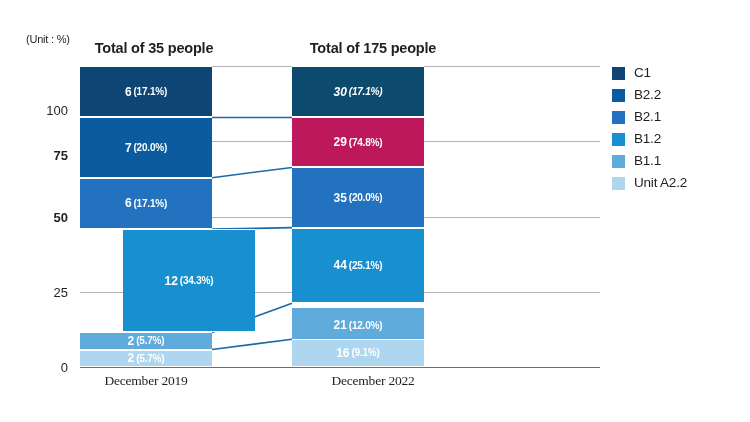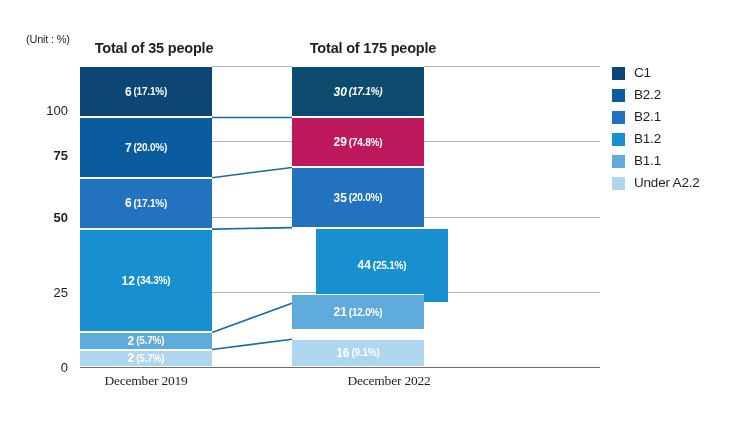--- a/index.html
+++ b/index.html
@@ -121,21 +121,21 @@
   .xlabel {
     position: absolute;
     top: 373px;
     width: 230px;
     text-align: center;
     font-size: 13.5px;
     letter-spacing: -0.2px;
     font-family: Liberation Serif, serif;
   }
   .xlabel.x-left  { left: 31px; }
-  .xlabel.x-right { left: 274px; }
+  .xlabel.x-right { left: 258px; }
 
   
   .legend {
     position: absolute;
     left: 612px;
     top: 62px;
     width: 130px;
     text-align: center;
   }
   .legend-item {
@@ -196,21 +196,21 @@
       <span class="seg-pct">(17.1%)</span>
     </div>
     <div class="seg" style="top: 51.471px; height: 60.2px; background: rgb(10, 92, 158);">
       <span class="seg-count">7</span>
       <span class="seg-pct">(20.0%)</span>
     </div>
     <div class="seg" style="top: 111.671px; height: 51.471px; background: rgb(34, 114, 191);">
       <span class="seg-count">6</span>
       <span class="seg-pct">(17.1%)</span>
     </div>
-    <div class="seg" style="top: 163.142px; height: 103.243px; background: rgb(24, 144, 208);">
+    <div class="seg" style="top: 163.142px; height: 103.243px; background: rgb(24, 144, 208); margin-left: 43px;">
       <span class="seg-count">12</span>
       <span class="seg-pct">(34.3%)</span>
     </div>
     <div class="seg" style="top: 266.385px; height: 17.157px; background: rgb(95, 171, 219);">
       <span class="seg-count">2</span>
       <span class="seg-pct">(5.7%)</span>
     </div>
     <div class="seg" style="top: 283.542px; height: 17.157px; background: rgb(174, 214, 238);">
       <span class="seg-count">2</span>
       <span class="seg-pct">(5.7%)</span>
@@ -222,25 +222,25 @@
       <span class="seg-pct">(17.1%)</span>
     </div>
     <div class="seg" style="top: 51.471px; height: 49.966px; background: #be185d;">
       <span class="seg-count">29</span>
       <span class="seg-pct">(74.8%)</span>
     </div>
     <div class="seg" style="top: 101.437px; height: 60.2px; background: rgb(34, 114, 191);">
       <span class="seg-count">35</span>
       <span class="seg-pct">(20.0%)</span>
     </div>
-    <div class="seg" style="top: 161.637px; height: 75.551px; background: rgb(24, 144, 208); margin-left: 24px;">
+    <div class="seg" style="top: 161.637px; height: 75.551px; background: rgb(24, 144, 208);">
       <span class="seg-count">44</span>
       <span class="seg-pct">(25.1%)</span>
     </div>
-    <div class="seg" style="top: 228px; height: 36.12px; background: rgb(95, 171, 219);">
+    <div class="seg" style="top: 241px; height: 36.12px; background: rgb(95, 171, 219);">
       <span class="seg-count">21</span>
       <span class="seg-pct">(12.0%)</span>
     </div>
     <div class="seg" style="top: 273.308px; height: 27.391px; background: rgb(174, 214, 238);">
       <span class="seg-count">16</span>
       <span class="seg-pct">(9.1%)</span>
     </div>
   </div>
 
 <div class="xlabel x-left">December 2019</div>
@@ -262,15 +262,15 @@
     <div class="legend-item">
       <span class="legend-swatch" style="background: rgb(24, 144, 208);"></span>
       <span class="legend-text">B1.2</span>
     </div>
     <div class="legend-item">
       <span class="legend-swatch" style="background: rgb(95, 171, 219);"></span>
       <span class="legend-text">B1.1</span>
     </div>
     <div class="legend-item">
       <span class="legend-swatch" style="background: rgb(174, 214, 238);"></span>
-      <span class="legend-text">Under A2.2</span>
+      <span class="legend-text">Unit A2.2</span>
     </div>
   </div>
 
 </body></html>

